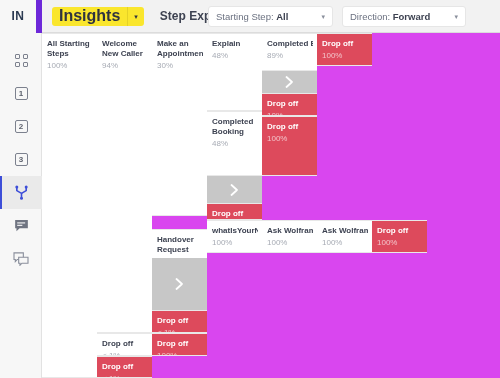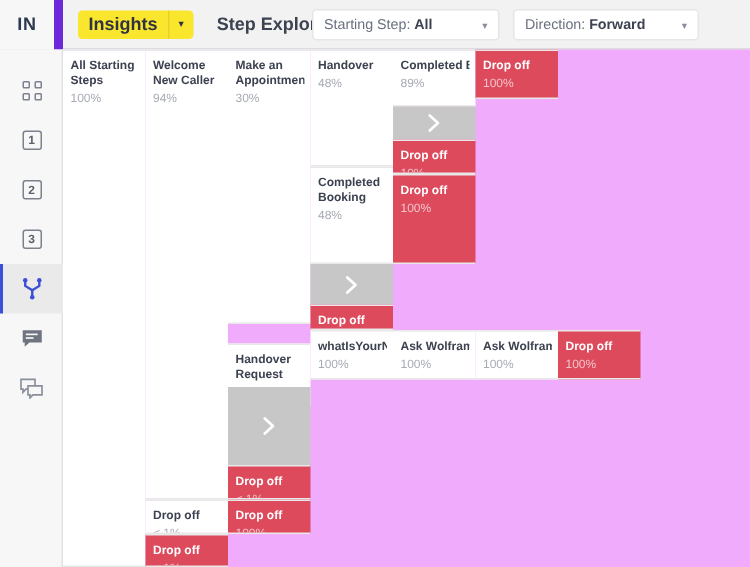--- a/index.html
+++ b/index.html
@@ -23,21 +23,21 @@
     width:42px; height:33px; background:#f7f7f7;
     display:flex; align-items:center; justify-content:center;
     border-right:6px solid #6d28d9;
   }
   .logo-text { font-weight:bold; font-size:12px; color:#2b3a52; letter-spacing:.5px; }
 
   .insights-badge {
     margin-left:10px; height:19px; background:#fae62d; border-radius:3px;
     display:flex; align-items:center; cursor:pointer;
   }
-  .insights-badge .lbl { padding:0 7px; font-size:12px; font-weight:bold; color:#2f3340;text-align:center; }
+  .insights-badge .lbl { padding:0 7px; font-size:16px; font-weight:bold; color:#2f3340;text-align:center; }
   .insights-badge .sep { width:1px; height:19px; background:#e5d227; }
   .insights-badge .caret { padding:0 6px; font-size:7px; color:#2f3340; line-height:19px; }
 
   .step-explorer-title {
     margin-left:16px; font-size:12px; font-weight:bold; color:#3d4251;
   }
 
   .select-ctl {
     height:21px; background:#fff; border-radius:3px; border:1px solid #e6e6e6;
     display:flex; align-items:center; justify-content:space-between;
@@ -70,21 +70,21 @@
   .griddots { width:13px; height:13px; position:relative; }
   .griddots i {
     position:absolute; width:5px; height:5px; border:1.3px solid #7c818e; border-radius:1px;
   }
   .griddots i:nth-child(1){left:0;top:0}
   .griddots i:nth-child(2){right:0;top:0}
   .griddots i:nth-child(3){left:0;bottom:0}
   .griddots i:nth-child(4){right:0;bottom:0}
 
   
-  .canvas { position:absolute; top:33px; left:42px; width:458px; height:345px; background:#f0abfc;text-decoration:underline; }
+  .canvas { position:absolute; top:33px; left:42px; width:458px; height:345px; background:#d946ef;text-decoration:underline; }
   .col { position:absolute; top:0; width:55px; }
 
   .node {
     position:absolute; left:0; width:55px;
     border-top:1px solid #e8e8e8; border-bottom:1px solid #e8e8e8;
     padding:5px 4px 0 5px; overflow:hidden;
   }
   .node .ttl { font-size:8px; font-weight:bold; color:#3d4251; line-height:10px;
                white-space:nowrap; overflow:hidden; }
   .node .ttl.wrap { white-space:normal; }
@@ -218,21 +218,21 @@
           <div class="ttl">Drop off</div>
           <div class="pct">&lt; 1%</div>
         </div>
         <div class="node drop" style="top: 300px; height: 23px;">
           <div class="ttl">Drop off</div>
           <div class="pct">100%</div>
         </div>
       </div>
       <div class="col" style="left: 165px;">
         <div class="node step" style="top: 0px; height: 78px;">
-          <div class="ttl wrap">Handover</div>
+          <div class="ttl wrap">Explain</div>
           <div class="pct">48%</div>
         </div>
         <div class="node step" style="top: 78px; height: 65px;">
           <div class="ttl wrap">Completed Booking</div>
           <div class="pct">48%</div>
         </div>
         <div class="arrow" style="top: 143px; height: 27px;">
           <svg width="11" height="14" viewBox="0 0 11 14">
             <path d="M2.5 2 L8 7 L2.5 12" stroke="#ffffff" stroke-width="1.8" fill="none" stroke-linecap="round" stroke-linejoin="round"></path>
           </svg>

